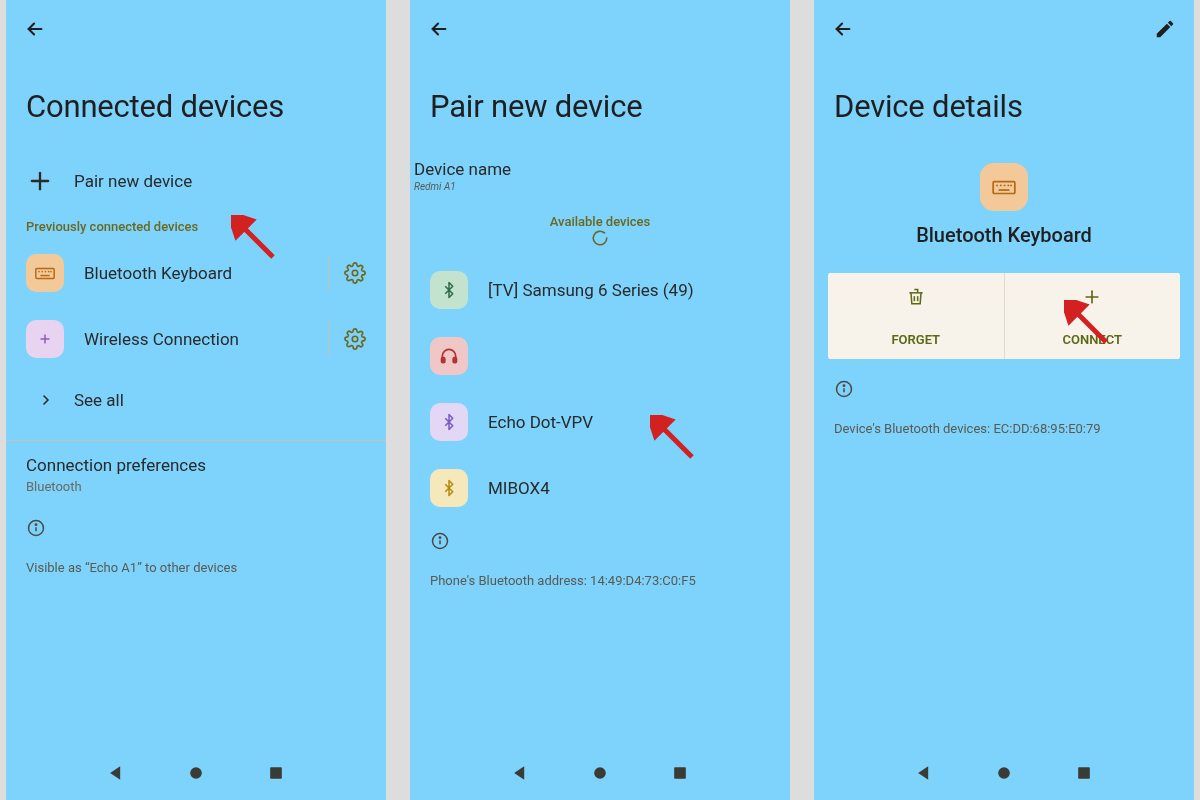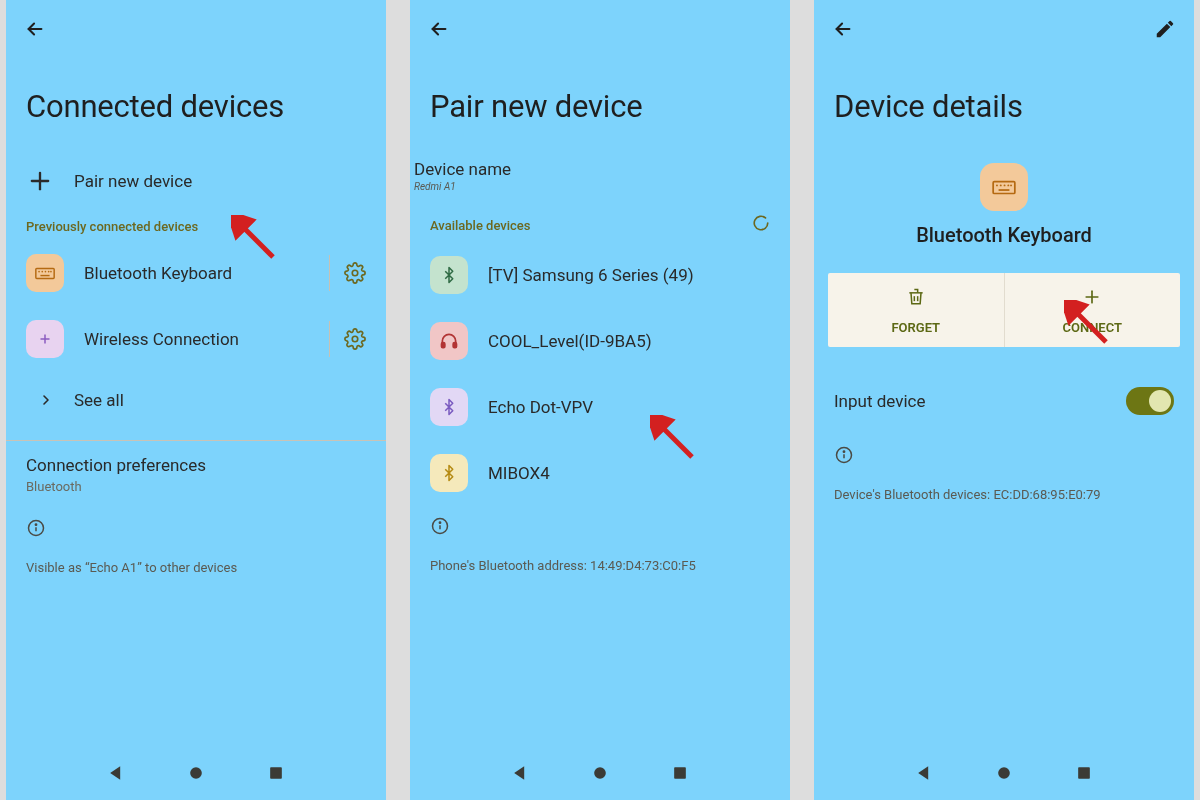--- a/index.html
+++ b/index.html
@@ -89,38 +89,38 @@
     height: 46px;
     display: flex;
     align-items: center;
     justify-content: space-evenly;
     padding: 0 40px 4px 40px;
   }
   .navbtn { width: 20px; height: 20px; }
   .sub-block { padding: 6px 20px 14px 4px; }
   .sub-label { font-size: 17px; color: #2a2a2a; margin-bottom: 2px; }
   .sub-val { font-size: 10px; color: #5a5a52; font-style: italic; }
-  .avail-row { display:flex; justify-content:space-between; align-items:center; padding:8px 20px 6px 20px; }
+  .avail-row { display:flex; justify-content:space-between; align-items:center; padding:8px 20px 6px 20px;flex-direction:column; }
   .avail-row .section-head { padding: 0; }
   .refresh svg { width: 18px; height: 18px; }
   .device-hero { display:flex; flex-direction:column; align-items:center; padding: 10px 0 14px 0; }
   .device-hero .chip { width: 48px; height: 48px; border-radius: 14px; margin-bottom: 12px; }
   .device-hero-name { font-size: 20px; font-weight: 500; color: #1f1f1f; }
   .action-bar {
     margin: 12px 14px 0 14px;
     background: #f7f3ea;
     display: flex;
     border-radius: 2px;
   }
   .action-btn {
     flex: 1;
     display: flex;
     flex-direction: column;
     align-items: center;
-    gap: 10px;
+    gap: 22px;
     padding: 14px 0 12px 0;
     font-size: 13px;
     font-weight: 600;
     color: #5c6814;
     border-right: 1px solid #e2dccf;
   }
   .action-btn:last-child { border-right: none; }
   .action-btn svg { width: 20px; height: 20px; }
   .toggle-row {
     display: flex; align-items: center; justify-content: space-between;
@@ -290,21 +290,20 @@
     <span class="label">[TV] Samsung 6 Series (49)</span>
   </div>
   <div class="row">
     <span class="chip red icon-slot">
       <svg viewBox="0 0 24 24" width="20" height="20" fill="none" stroke="#b23434" stroke-width="2">
           <path d="M4 14v-2a8 8 0 0 1 16 0v2"></path>
           <rect x="3" y="14" width="4" height="6" rx="1.5" fill="#b23434"></rect>
           <rect x="17" y="14" width="4" height="6" rx="1.5" fill="#b23434"></rect>
         </svg>
     </span>
-    <span class="label">COOL_Level(ID-9BA5)</span>
   </div>
   <div class="row">
     <span class="chip lav icon-slot">
       <svg viewBox="0 0 24 24" width="18" height="18" fill="none" stroke="#7a5bc0" stroke-width="2" stroke-linejoin="round">
           <path d="M7 7l10 10-5 5V2l5 5L7 17"></path>
         </svg>
     </span>
     <span class="label">Echo Dot-VPV</span>
   </div>
   <div class="row">
@@ -398,24 +397,20 @@
       <span>
         <svg viewBox="0 0 24 24" fill="none" stroke="#5c6814" stroke-width="2" stroke-linecap="round">
             <path d="M12 5v14"></path>
             <path d="M5 12h14"></path>
           </svg>
       </span>
       <span>CONNECT</span>
     </div>
   </div>
 
-  <div class="toggle-row">
-    <span class="label">Input device</span>
-    <span class="switch"></span>
-  </div>
 
   <div class="info-row" style="padding-top:20px;">
     <svg viewBox="0 0 24 24" fill="none" stroke="#4a4a44" stroke-width="1.8">
         <circle cx="12" cy="12" r="9"></circle>
         <line x1="12" y1="11" x2="12" y2="16"></line>
         <circle cx="12" cy="8" r="0.8" fill="#4a4a44"></circle>
       </svg>
   </div>
   <div class="footer-note">Device's Bluetooth devices: EC:DD:68:95:E0:79</div>
 

